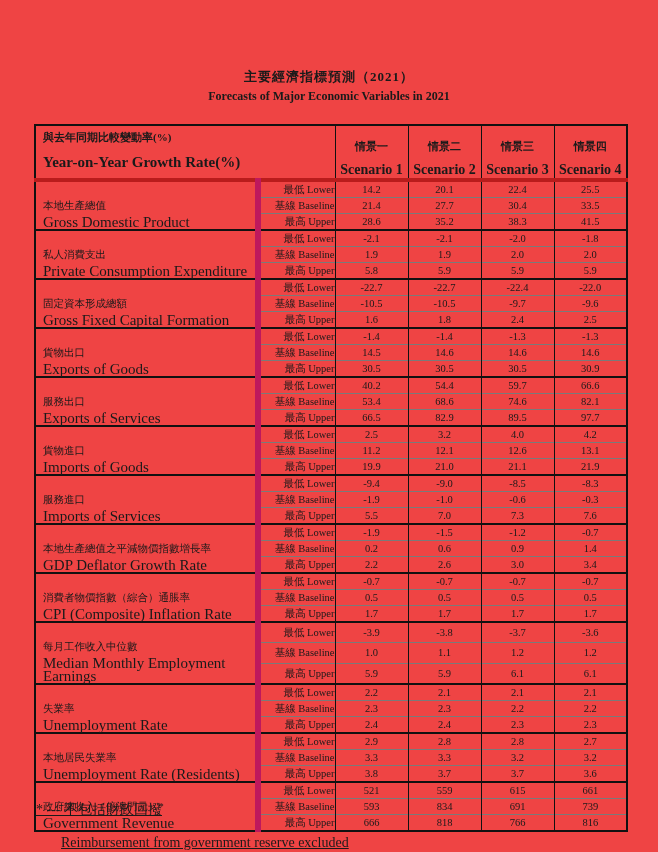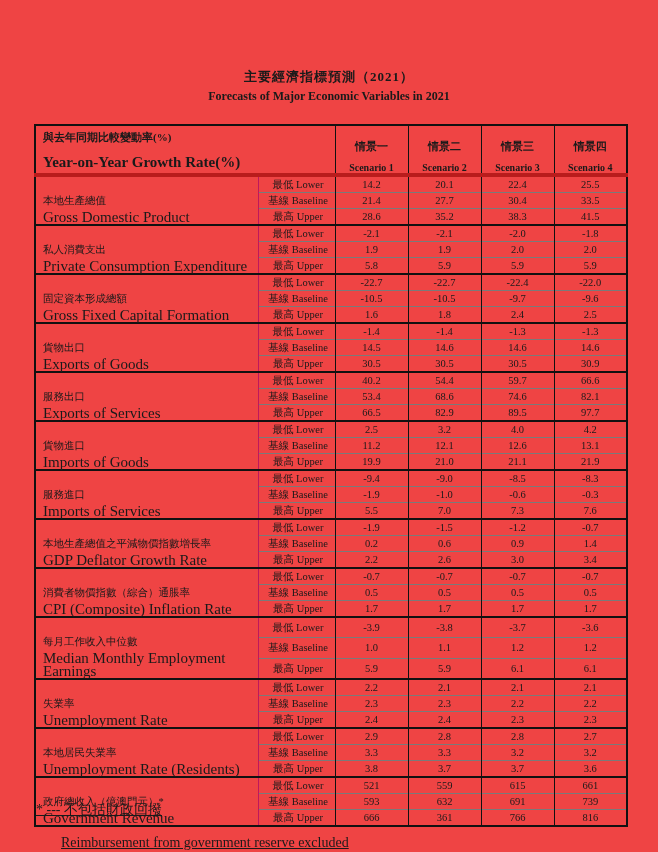--- a/index.html
+++ b/index.html
@@ -24,30 +24,30 @@
   thead th {
     height:40px; vertical-align:top; font-weight:bold;
     border-left:1px solid #111; border-bottom:4px solid #b91c1c;
   }
   thead th:first-child { border-left:none; }
   th.lbl-hd { text-align:left; }
   .hd-zh { font-size:11px; margin:4px 0 0 7px; }
   .hd-en { font-size:15px; margin:9px 0 0 7px; }
   th.sc { text-align:center; }
   .sc-zh { font-size:11px; margin-top:13px; }
-  .sc-en { font-size:10px; margin-top:8px; }
+  .sc-en { font-size:14px; margin-top:8px; }
 
   tbody td { height:15px; line-height:13px; }
   td.ind {
     vertical-align:top; text-align:left;
     padding:17px 2px 0 7px;
   }
   .ind-zh { font-size:10.5px; }
   .ind-en { font-size:15px; margin-top:4px; }
-  td.bound { text-align:center; padding-left:3px; border-left:1px solid #be185d; white-space:nowrap; }
+  td.bound { text-align:right; padding-left:3px; border-left:6px solid #be185d; white-space:nowrap; }
   td.val  { text-align:center; border-left:1px solid #111; }
   tr.subrow td { border-top:1px solid #7a7a7a; }
   tr.gstart td { border-top:2px solid #111; }
 
   .footnote { position:absolute; left:36px; top:801px; font-size:14px;text-decoration:underline; }
   .fn-en { margin-top:16px; margin-left:25px; }
 </style>
 </head>
 <body>
 
@@ -399,28 +399,28 @@
           </td>
           <td class="bound"><span>最低</span> <span>Lower</span></td>
           <td class="val">521</td>
           <td class="val">559</td>
           <td class="val">615</td>
           <td class="val">661</td>
         </tr>
         <tr class="subrow">
           <td class="bound"><span>基線</span> <span>Baseline</span></td>
           <td class="val">593</td>
-          <td class="val">632</td>
+          <td class="val">834</td>
           <td class="val">691</td>
           <td class="val">739</td>
         </tr>
         <tr class="subrow">
           <td class="bound"><span>最高</span> <span>Upper</span></td>
           <td class="val">666</td>
-          <td class="val">361</td>
+          <td class="val">818</td>
           <td class="val">766</td>
           <td class="val">816</td>
         </tr>
       </tbody>
   </table>
 
   <div class="footnote">
     <div class="fn-zh">* --- 不包括財政回撥</div>
     <div class="fn-en">Reimbursement from government reserve excluded</div>
   </div>

